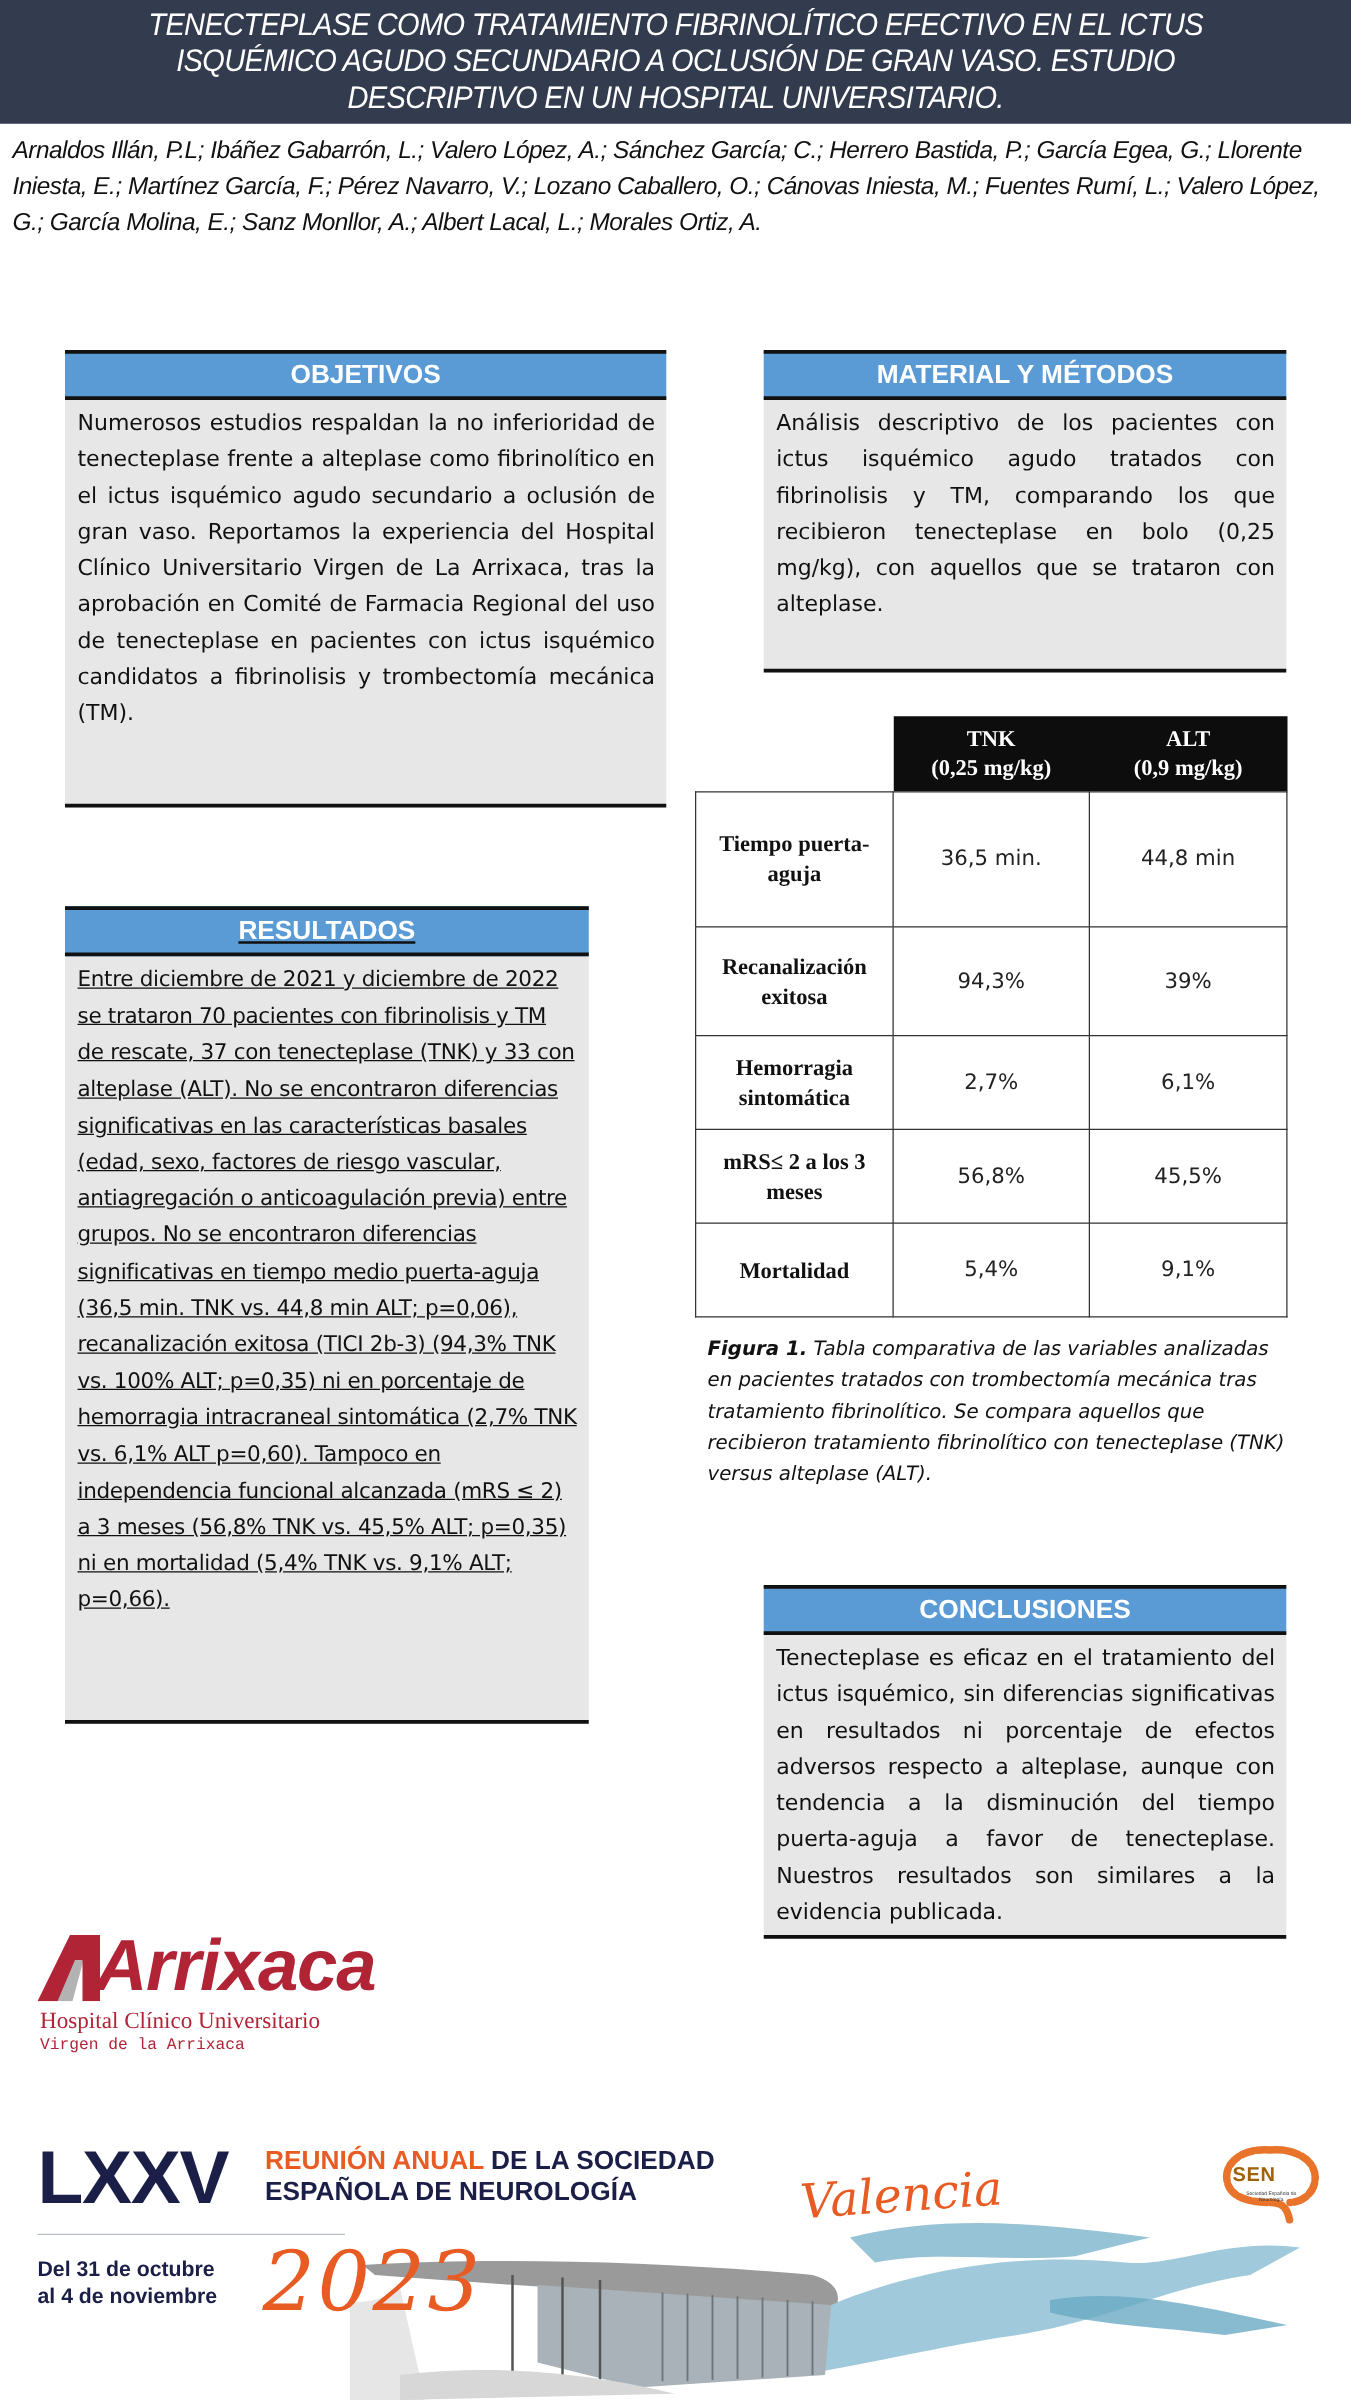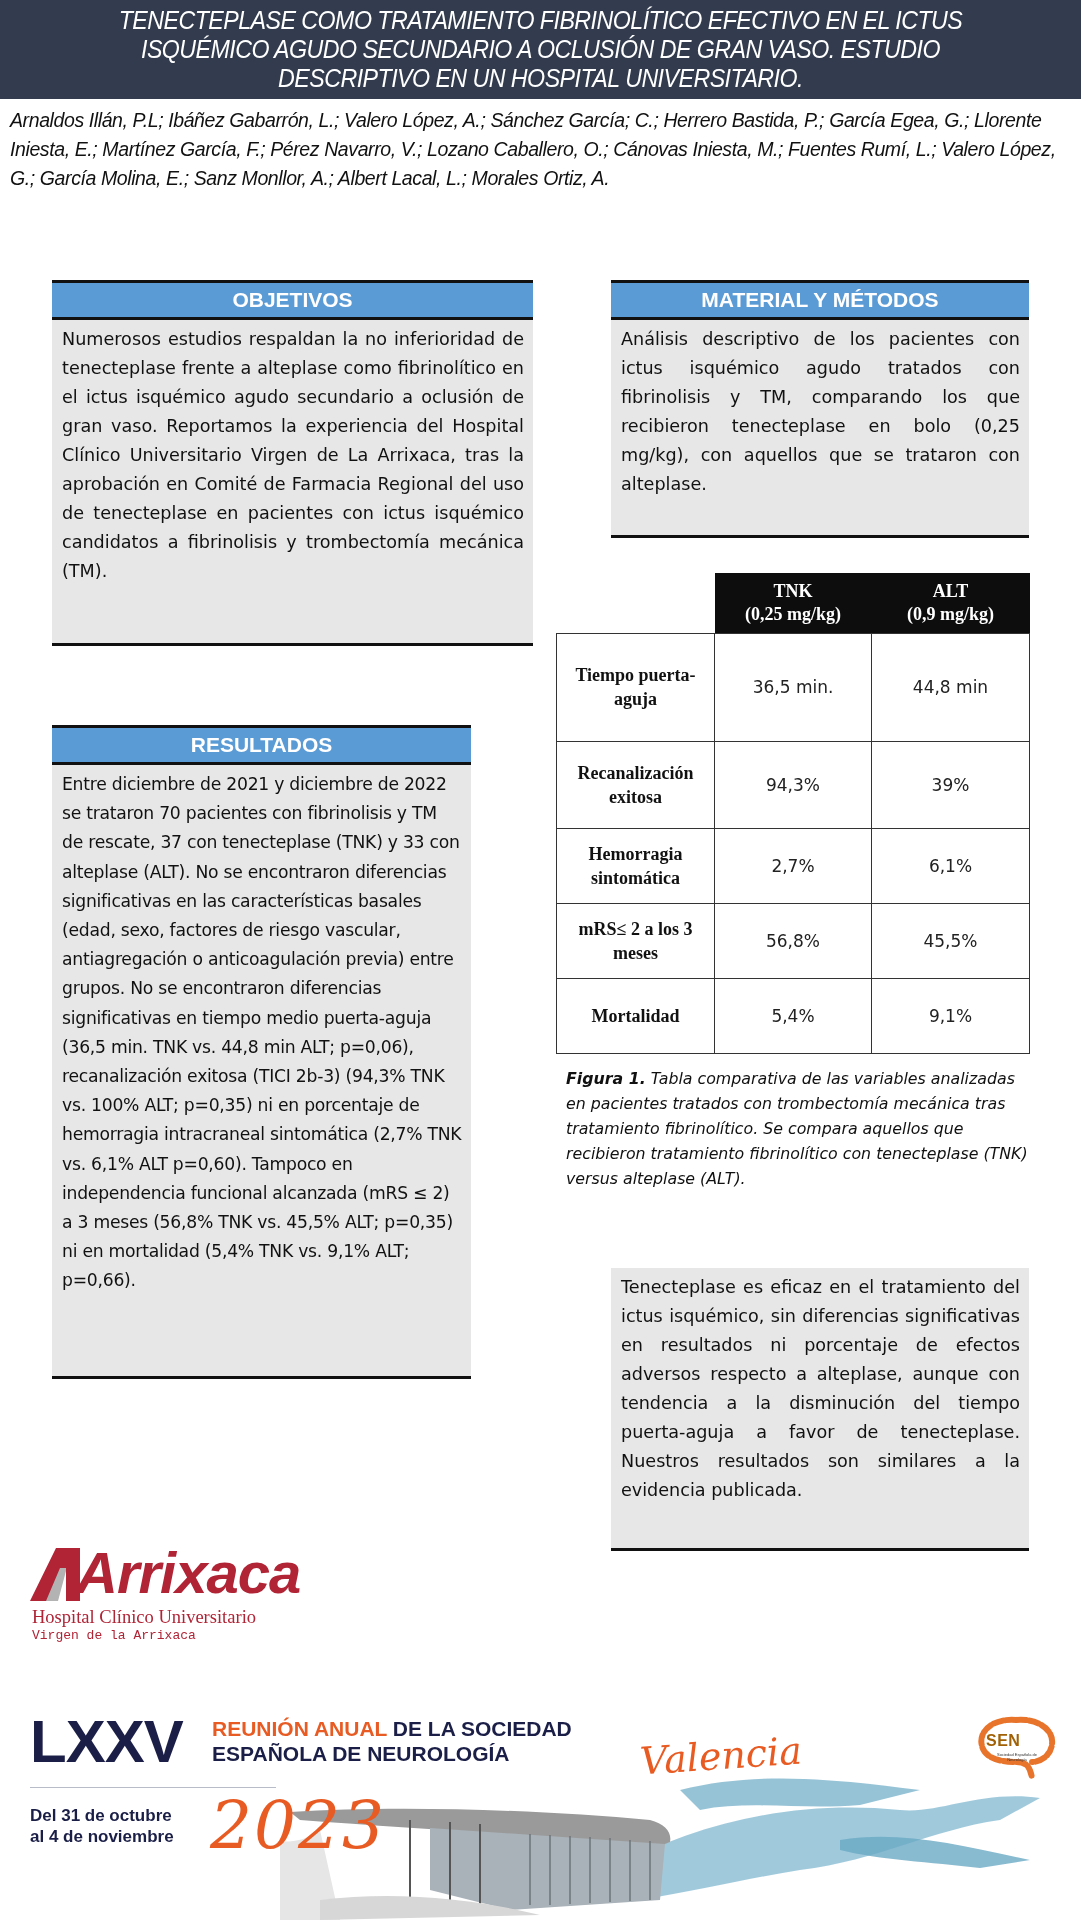--- a/index.html
+++ b/index.html
@@ -30,21 +30,21 @@
     font-weight: bold; font-size: 21px; height: 40px; line-height: 34px;
   }
   .section .sec-body {
     padding: 5px 9px 8px 10px; font-family: "DejaVu Sans", sans-serif;
     font-size: 17.6px; line-height: 29px; color: #111;
   }
   .justify { text-align: justify; text-align-last: left; }
 
   #objetivos { left: 52px; top: 280px; width: 481px; height: 366px; }
   #metodos { left: 611px; top: 280px; width: 418px; height: 258px; }
-  #resultados { left: 52px; top: 725px; width: 419px; height: 654px; }
+  #resultados { left: 52px; top: 725px; width: 419px; height: 654px; text-decoration: underline; }
   #resultados .sec-body { font-size: 17.2px; line-height: 29.2px; letter-spacing: -0.25px; }
   #conclusiones { left: 611px; top: 1268px; width: 418px; height: 283px; }
 
   
   .results-table {
     position: absolute; left: 556px; top: 573px; width: 473px;
     border-collapse: collapse; table-layout: fixed;
     font-family: "Liberation Serif", serif;
   }
   .results-table col.c0 { width: 158px; }
@@ -195,20 +195,21 @@
       <td class="label">Mortalidad</td>
       <td class="val">5,4%</td>
       <td class="val">9,1%</td>
     </tr>
   </tbody>
 </table>
 
 <p class="caption"><b>Figura 1.</b><span> Tabla comparativa de las variables analizadas en pacientes tratados con trombectomía mecánica tras tratamiento fibrinolítico. Se compara aquellos que  recibieron tratamiento fibrinolítico con tenecteplase (TNK) versus alteplase (ALT).</span></p>
 
 <section class="section" id="conclusiones">
+  <div class="sec-head">CONCLUSIONES</div>
   <div class="sec-body justify">Tenecteplase es eficaz en el tratamiento del ictus isquémico, sin diferencias significativas en resultados ni porcentaje de efectos adversos respecto a alteplase, aunque con tendencia a la disminución del tiempo puerta-aguja a favor de tenecteplase. Nuestros resultados son similares a la evidencia publicada.</div>
 </section>
 
 <div class="hospital-logo">
   <div class="logo-word">
     <svg class="logo-mark" viewBox="0 0 50 53">
       <polygon points="14,53 30,8 40,8 28,53" fill="#b3b3b3"></polygon>
       <polygon points="0,53 26,0 50,0 50,53 36,53 36,20 30,20 16,53" fill="#b02436"></polygon>
     </svg>
     <span class="logo-word-text">Arrixaca</span>

